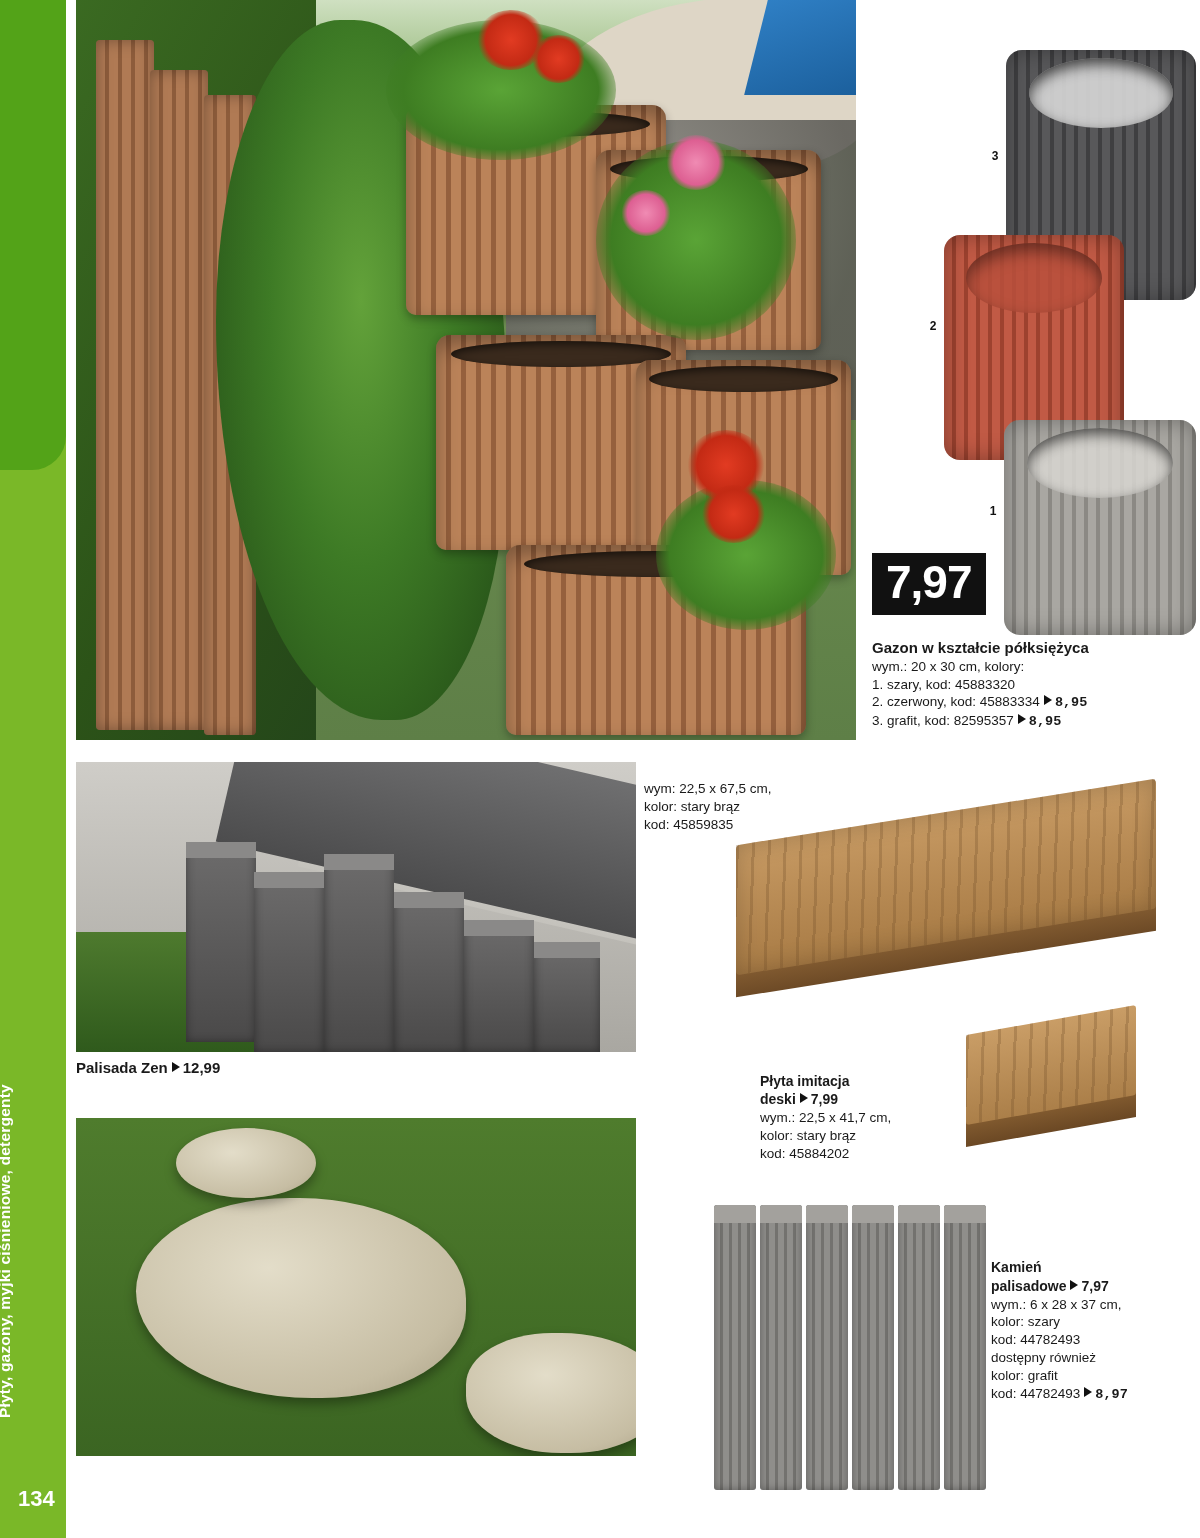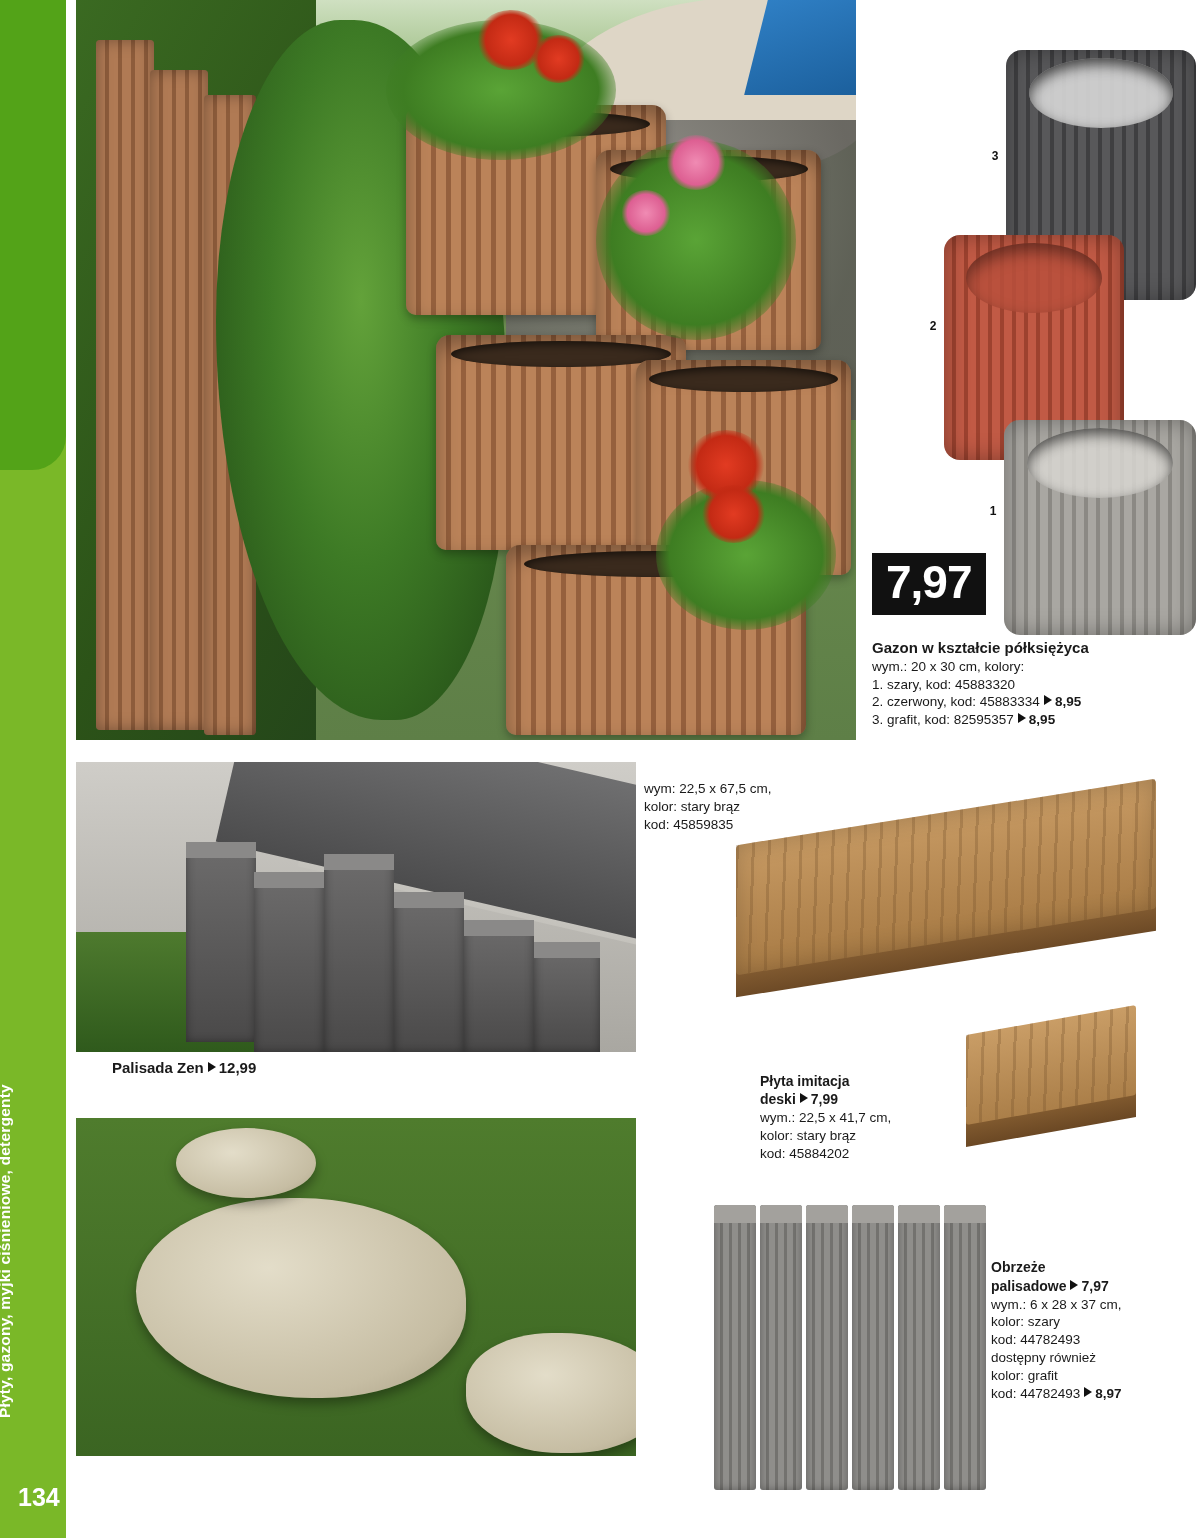--- a/index.html
+++ b/index.html
@@ -40,21 +40,21 @@
     letter-spacing: .2px;
     white-space: nowrap;
     transform-origin: left bottom;
     transform: rotate(-90deg) translateX(0);
   }
   .page-number {
     position: absolute;
     left: 18px;
     bottom: 26px;
     color: #ffffff;
-    font-size: 25px;
+    font-size: 22px;
     font-weight: bold;
   }
 
   
   .page {
     position: absolute;
     left: 66px; top: 0;
     width: 1134px; height: 1538px;
   }
 
@@ -180,21 +180,21 @@
   .caption .title.small { font-size: 14px; }
   .arrow {
     display: inline-block;
     width: 0; height: 0;
     border-left: 8px solid #111;
     border-top: 5px solid transparent;
     border-bottom: 5px solid transparent;
     margin: 0 3px 0 4px;
     vertical-align: 1px;
   }
-  .pricebold { font-weight: bold; }
+  .pricebold { font-weight: bold; font-family: Liberation Mono, monospace; }
 
   
   .palisada-photo {
     position: absolute;
     left: 10px; top: 762px; width: 560px; height: 290px;
     overflow: hidden;
     background: linear-gradient(180deg,#cfcdc8,#a9a7a1);
   }
   .pal-grass {
     position: absolute; left: 0; bottom: 0; width: 240px; height: 120px;
@@ -386,21 +386,21 @@
         <div class="top"></div>
       </div>
     <div class="pal-block" style="left:388px; top:158px; width:70px; height:132px;">
         <div class="top"></div>
       </div>
     <div class="pal-block" style="left:458px; top:180px; width:66px; height:110px;">
         <div class="top"></div>
       </div>
   </div>
 
-  <div class="caption" style="left:10px; top:1058px; width:420px;margin-left:36px;">
+  <div class="caption" style="left:10px; top:1058px; width:420px;">
     <div>
       <span class="title">Palisada Zen</span><span class="arrow"></span><span class="title">12,99</span>
     </div>
   </div>
 
   <div class="kamien-photo">
     <div class="k-stone" style="left:60px;  top:80px;  width:330px; height:200px; border-radius:48% 52% 45% 55%;"></div>
     <div class="k-stone" style="left:100px; top:10px;  width:140px; height:70px;  border-radius:50%;"></div>
     <div class="k-stone" style="left:390px; top:215px; width:200px; height:120px; border-radius:45% 55% 50% 50%;"></div>
   </div>
@@ -452,21 +452,21 @@
     <div class="ob-bar" style="left:184px;">
         <div class="cap"></div>
       </div>
     <div class="ob-bar" style="left:230px;">
         <div class="cap"></div>
       </div>
   </div>
 
   <div class="caption" style="left:925px; top:1258px; width:210px;">
     <div>
-      <span class="title small">Obrzeże</span>
+      <span class="title small">Kamień</span>
     </div>
     <div>
       <span class="title small">palisadowe</span><span class="arrow"></span><span class="title small">7,97</span>
     </div>
     <div>wym.: 6 x 28 x 37 cm,</div>
     <div>kolor: szary</div>
     <div>kod: 44782493</div>
     <div>dostępny również</div>
     <div>kolor: grafit</div>
     <div>

